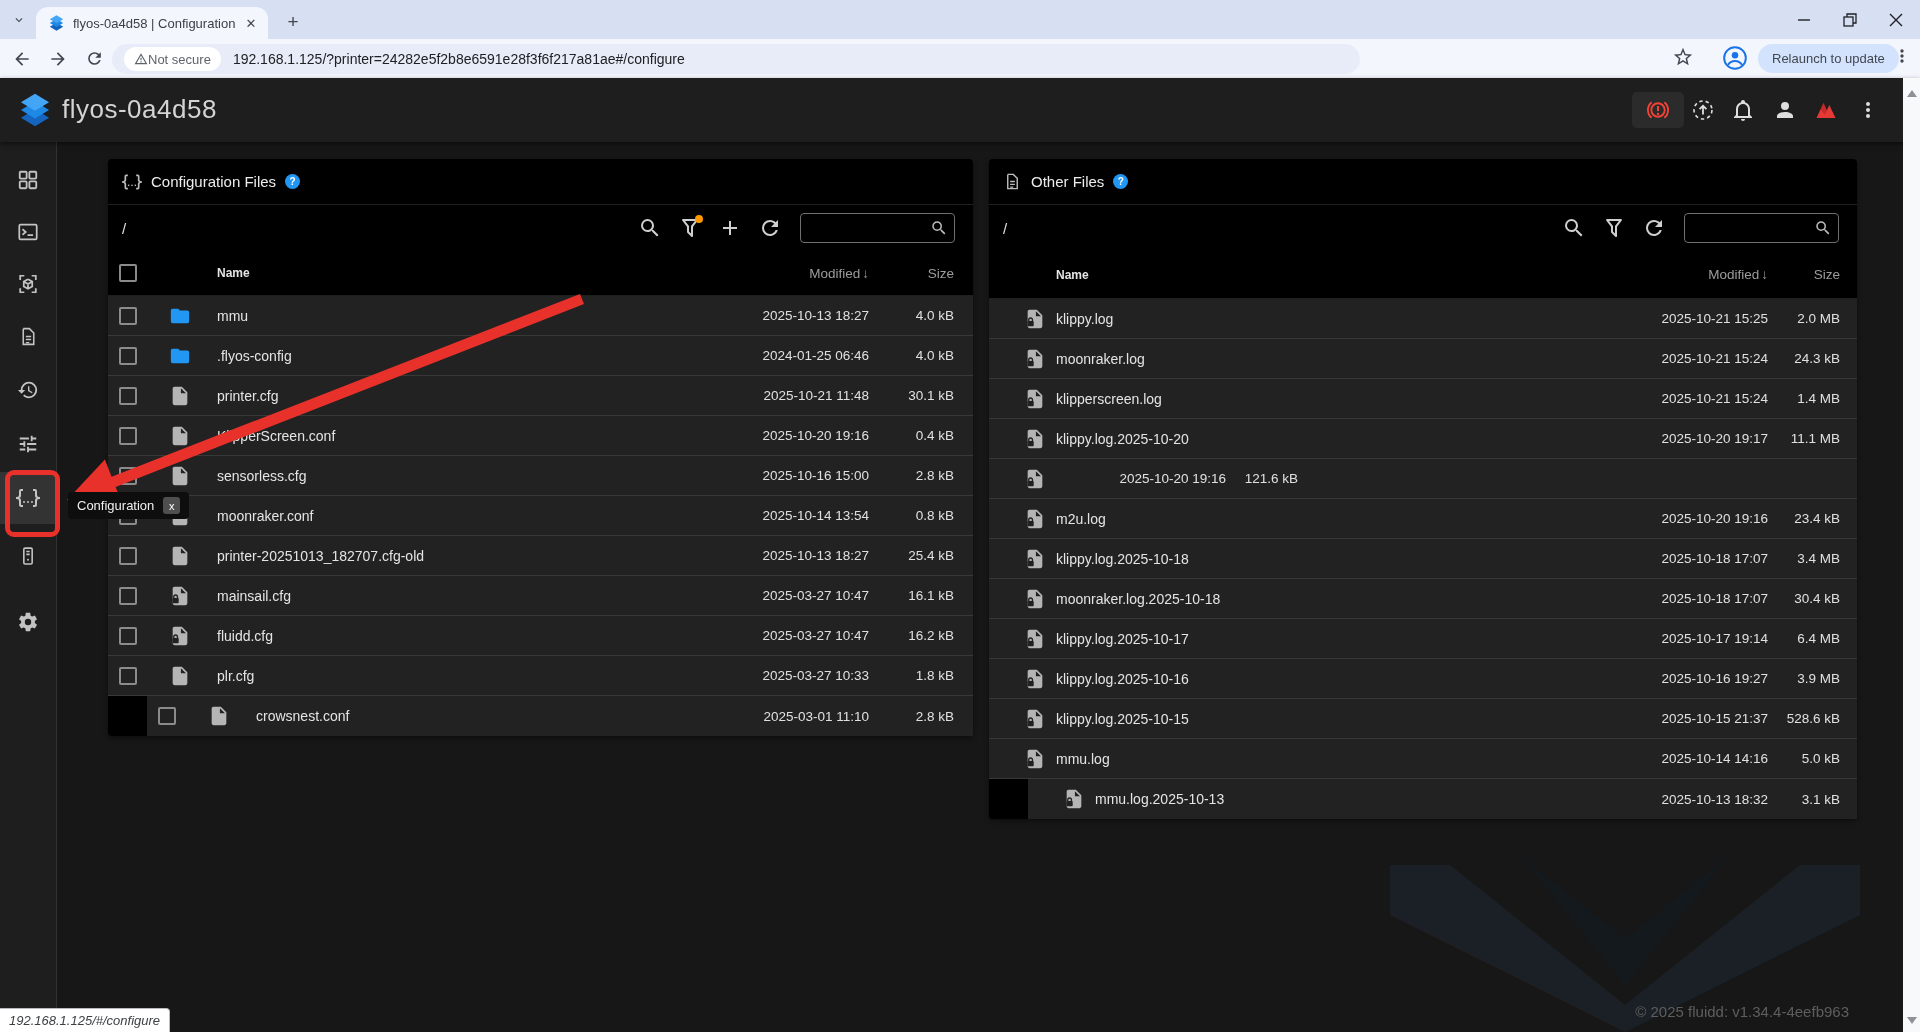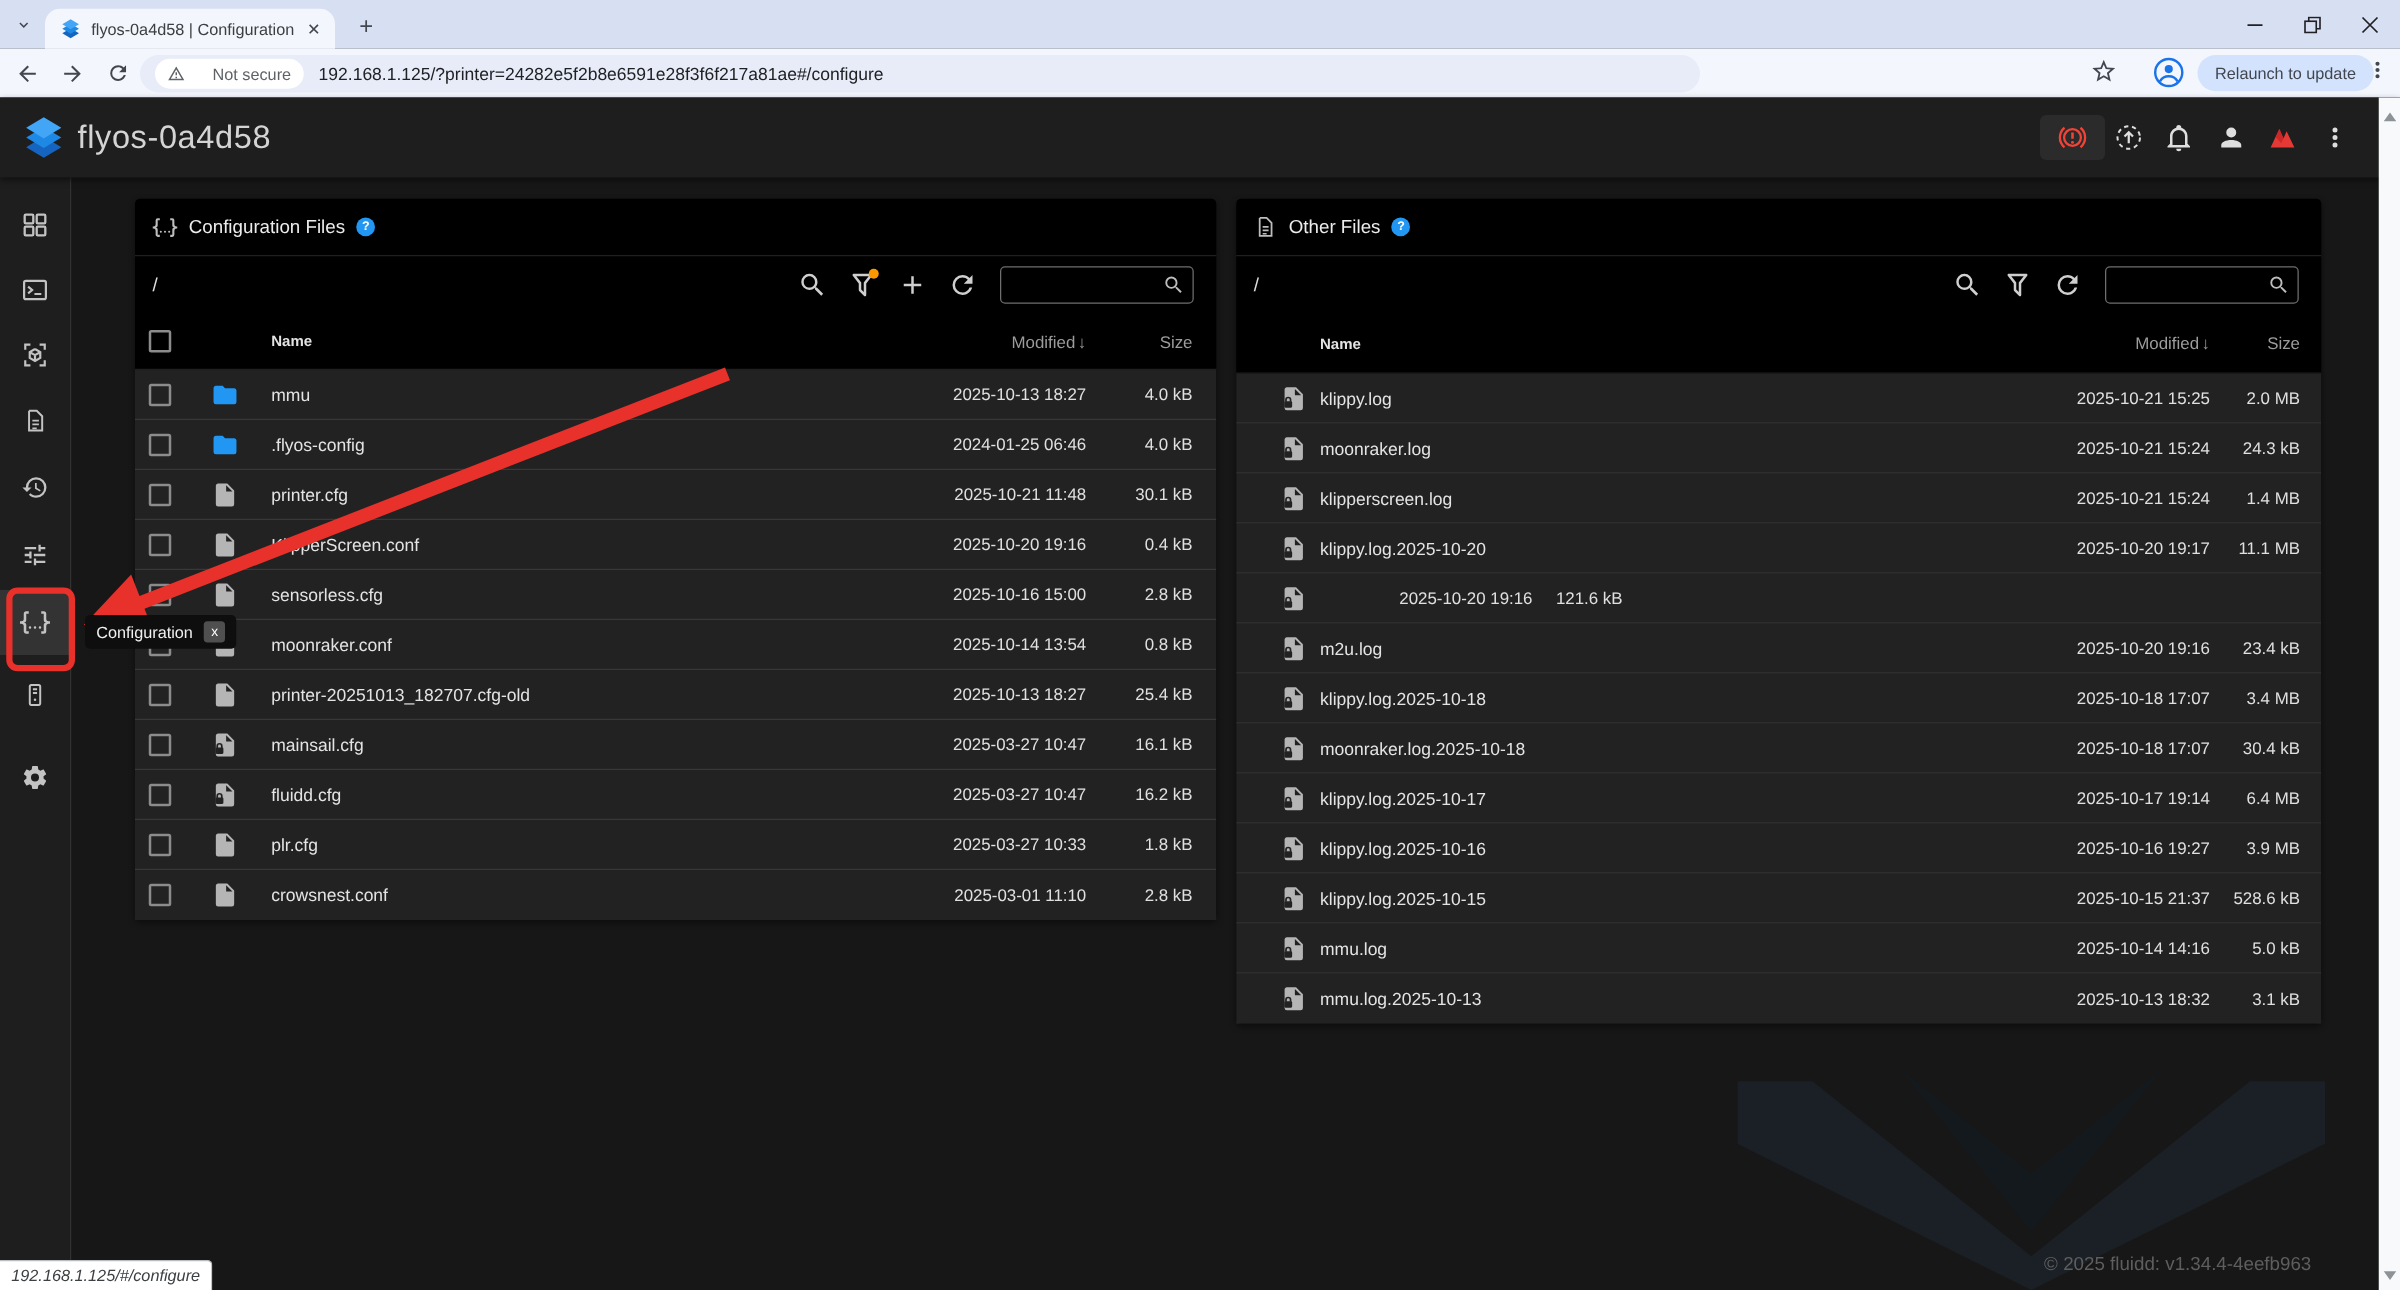--- a/index.html
+++ b/index.html
@@ -13,21 +13,21 @@
   .tab { position:absolute; left:36px; top:7px; width:232px; height:32px; background:#f4f6fd; border-radius:12px 12px 0 0; display:flex; align-items:center; padding:0 8px 0 12px; }
   .tab-title { flex:1; font-size:13px; color:#3c4043; white-space:nowrap; overflow:hidden; text-overflow:ellipsis; margin-left:8px; }
   .tab-close { width:18px; height:18px; border-radius:50%; display:flex; align-items:center; justify-content:center; color:#44474f; font-size:13px; }
   .newtab-btn { position:absolute; left:280px; top:9px; width:26px; height:26px; color:#44474f; font-size:19px; display:flex; align-items:center; justify-content:center; }
   .wincontrols { position:absolute; right:6px; top:0; height:39px; display:flex; align-items:center; gap:26px; padding-right:8px; color:#202124; }
   .winbtn { width:20px; height:20px; display:flex; align-items:center; justify-content:center; }
 
   .btoolbar { position:absolute; left:0; top:39px; width:1920px; height:39px; background:#f4f6fd; display:flex; align-items:center; }
   .nav-ico { width:28px; height:28px; display:flex; align-items:center; justify-content:center; color:#41464f; margin-left:8px; }
   .addressbar { position:absolute; left:112px; top:5px; width:1248px; height:30px; background:#e7ecf8; border-radius:15px; display:flex; align-items:center; padding:0 12px; }
-  .secchip { display:flex; align-items:center; gap:22px; background:#ffffff; border-radius:12px; height:24px; padding:0 10px; color:#5f6368; font-size:13px; }
+  .secchip { display:flex; align-items:center; gap:0; background:#ffffff; border-radius:12px; height:24px; padding:0 10px; color:#5f6368; font-size:13px; }
   .url { margin-left:12px; font-size:14px; color:#202124; white-space:nowrap; }
   .star { position:absolute; left:1672px; top:7px; width:26px; height:26px; color:#41464f; }
   .avatar { position:absolute; left:1722px; top:6px; width:28px; height:28px; color:#1a73e8; }
   .relaunch { position:absolute; left:1758px; top:5px; height:29px; background:#d3e3fd; border-radius:15px; display:flex; align-items:center; padding:0 14px; font-size:13px; color:#41464f; }
   .bmenu { position:absolute; left:1892px; top:7px; width:24px; height:24px; color:#41464f; }
 
   
   .appbar { position:absolute; left:0; top:78px; width:1920px; height:64px; background:#1e1e1e; box-shadow:0 2px 5px rgba(0,0,0,.5); z-index:5; display:flex; align-items:center; }
   .applogo { position:absolute; left:16px; top:13px; width:38px; height:38px; }
   .apptitle { position:absolute; left:62px; top:16px; font-size:26px; font-weight:400; letter-spacing:.5px; color:#d4d4d4; }
@@ -47,21 +47,21 @@
   .card-tools { height:46px; display:flex; align-items:center; padding:0 18px 0 14px; }
   .path { font-size:15px; color:#e0e0e0; }
   .spacer { flex:1; }
   .tool-ico { width:24px; height:24px; color:#cfcfcf; margin-left:16px; position:relative; }
   .tool-ico .dot { position:absolute; right:-1px; top:-1px; width:8px; height:8px; border-radius:50%; background:#ff9800; }
   .searchbox { width:155px; height:30px; border:1px solid #6f6f6f; border-radius:4px; margin-left:18px; display:flex; align-items:center; justify-content:flex-end; padding:0 6px; background:transparent; }
   .searchbox svg { color:#bdbdbd; }
 
   .thead { display:flex; align-items:center; font-size:12px; font-weight:700; color:#9c9c9c; border-bottom:1px solid rgba(255,255,255,.12); }
   .row { display:flex; align-items:center; height:40px; border-bottom:1px solid rgba(255,255,255,.1); background:#222222; font-size:14px; }
-  .row:last-child { border-bottom:none; }
+  .row:last-child { border-bottom:none;margin-left:39px; }
   .cb-cell { width:50px; display:flex; align-items:center; }
   .cb { width:18px; height:18px; border:2px solid #8b8b8b; border-radius:2px; }
   .ic-cell { width:48px; display:flex; align-items:center; }
   .name-cell { flex:1; color:#e4e4e4; white-space:nowrap; overflow:hidden; }
   .mod-cell { width:160px; text-align:right; font-size:13.5px; font-weight:500; }
   .size-cell { width:85px; text-align:right; font-size:13.5px; font-weight:500; }
   #card-right .mod-cell { width:170px; }
   #card-right .size-cell { width:72px; }
   #card-right .row, #card-right .thead { padding-right:17px; padding-left:35px; }
   #card-right .ic-cell { width:32px; }

